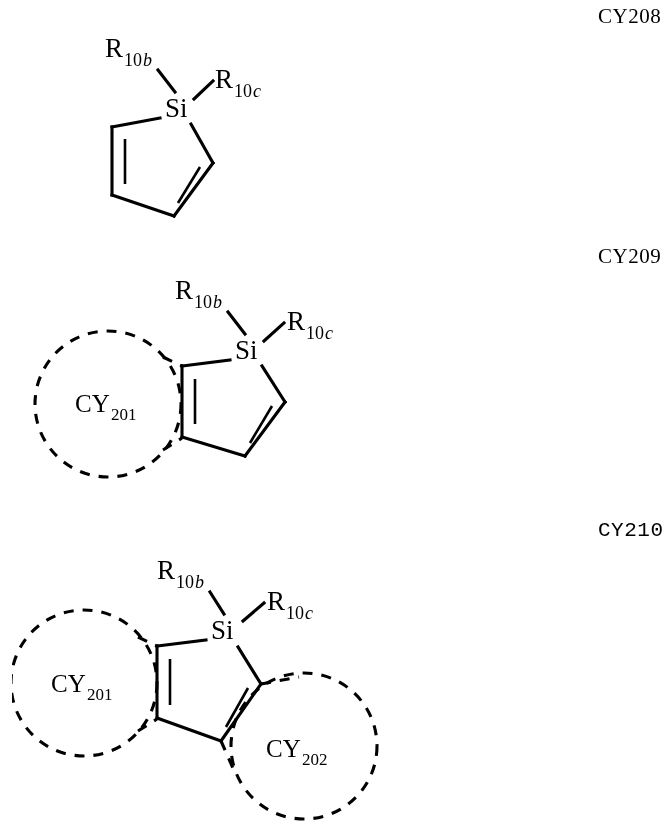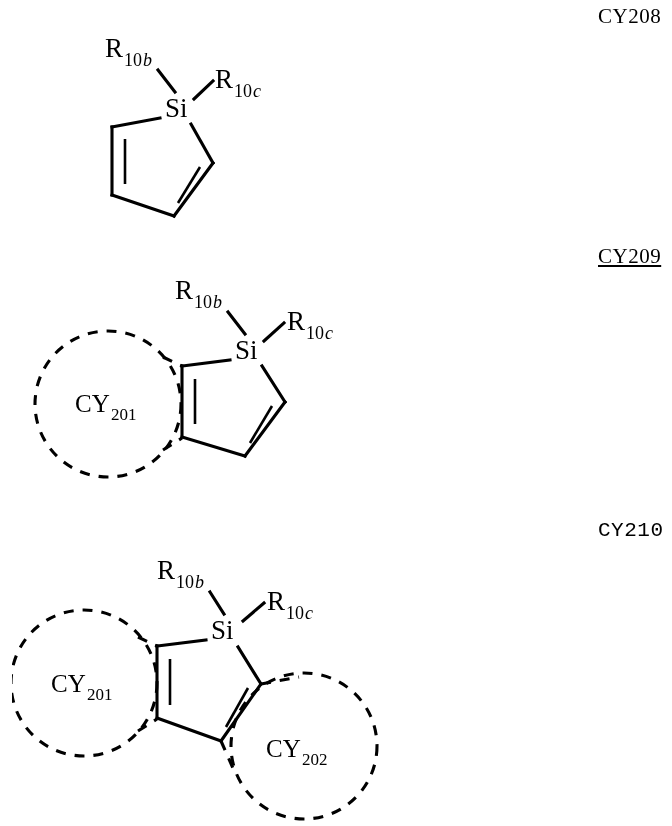--- a/index.html
+++ b/index.html
@@ -23,21 +23,21 @@
   }
   .struct-label {
     position: absolute;
     font-family: "Liberation Serif", serif;
     font-size: 21px;
     letter-spacing: 0.5px;
     white-space: nowrap;
     color: #000000;
   }
   #label-cy208 { left: 586px; top: 4px; }
-  #label-cy209 { left: 586px; top: 244px; text-decoration: underline; }
+  #label-cy209 { left: 586px; top: 244px; }
   #label-cy210 { left: 586px; top: 519px; font-family: Liberation Mono, monospace; }
 
   svg.diagram {
     position: absolute;
     left: 0; top: 0;
     width: 672px;
     height: 826px;
     pointer-events: none;
   }
   svg text {

